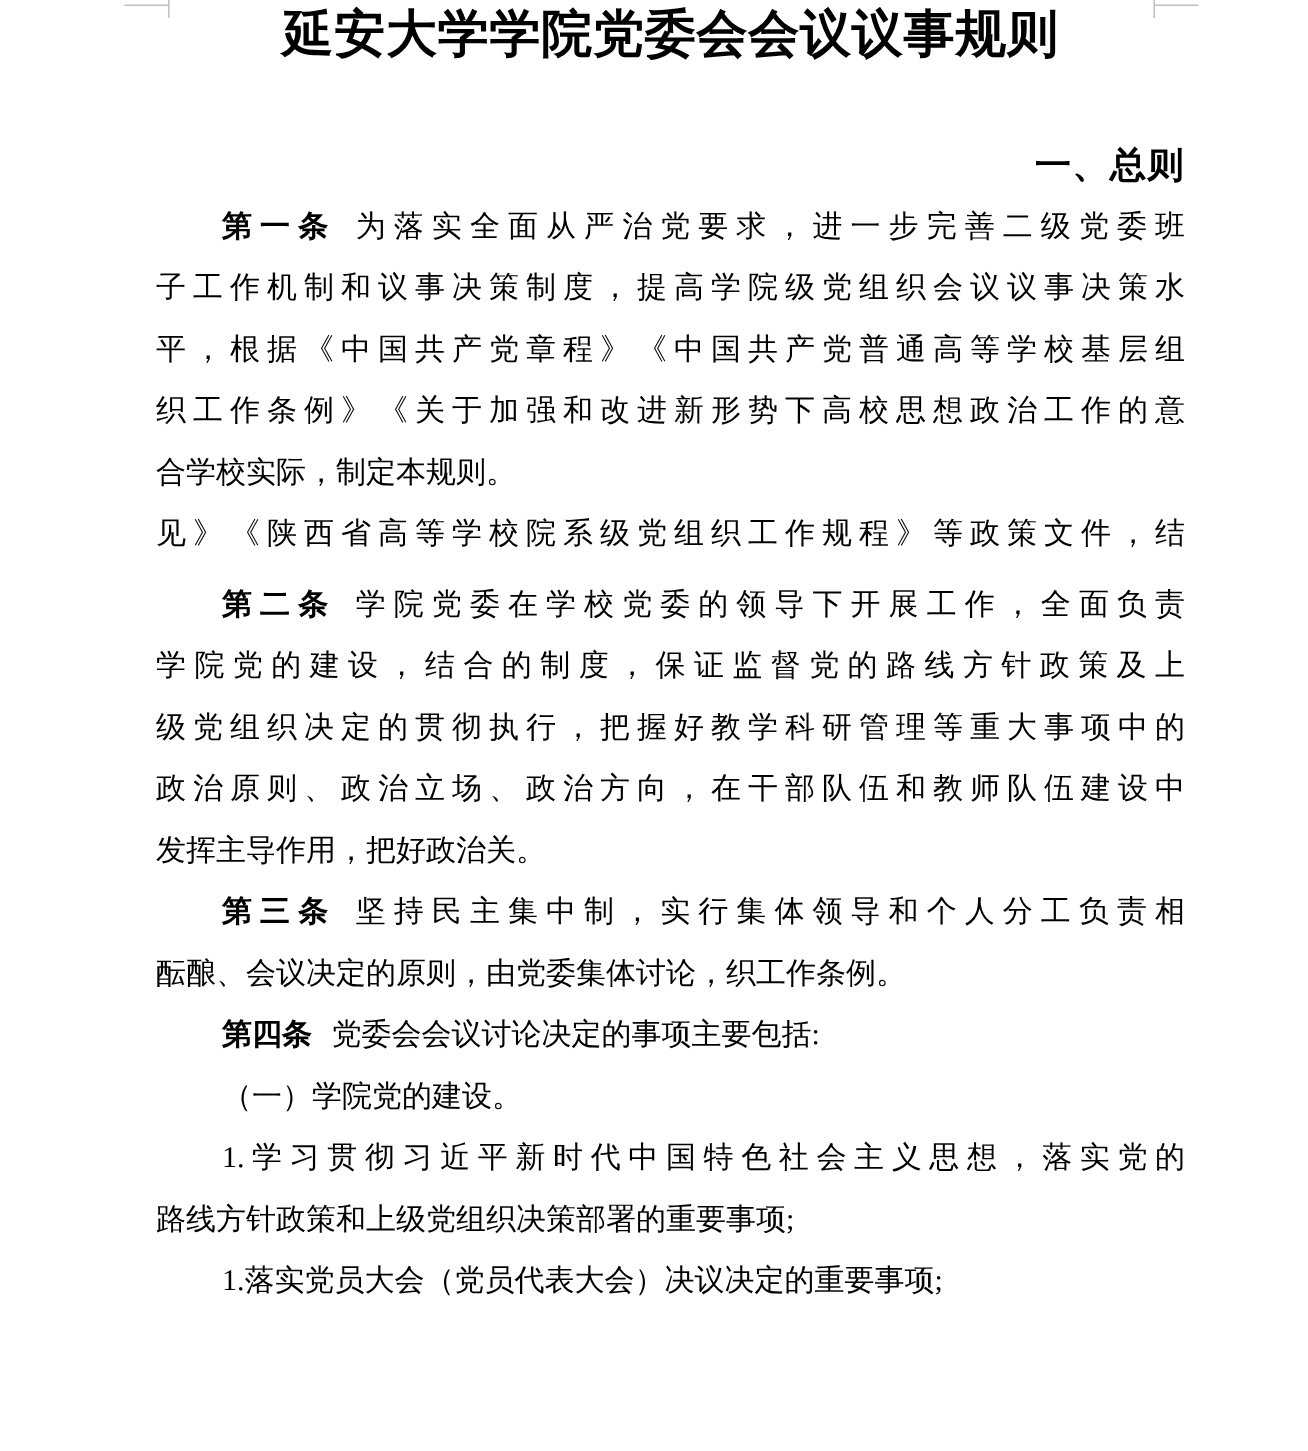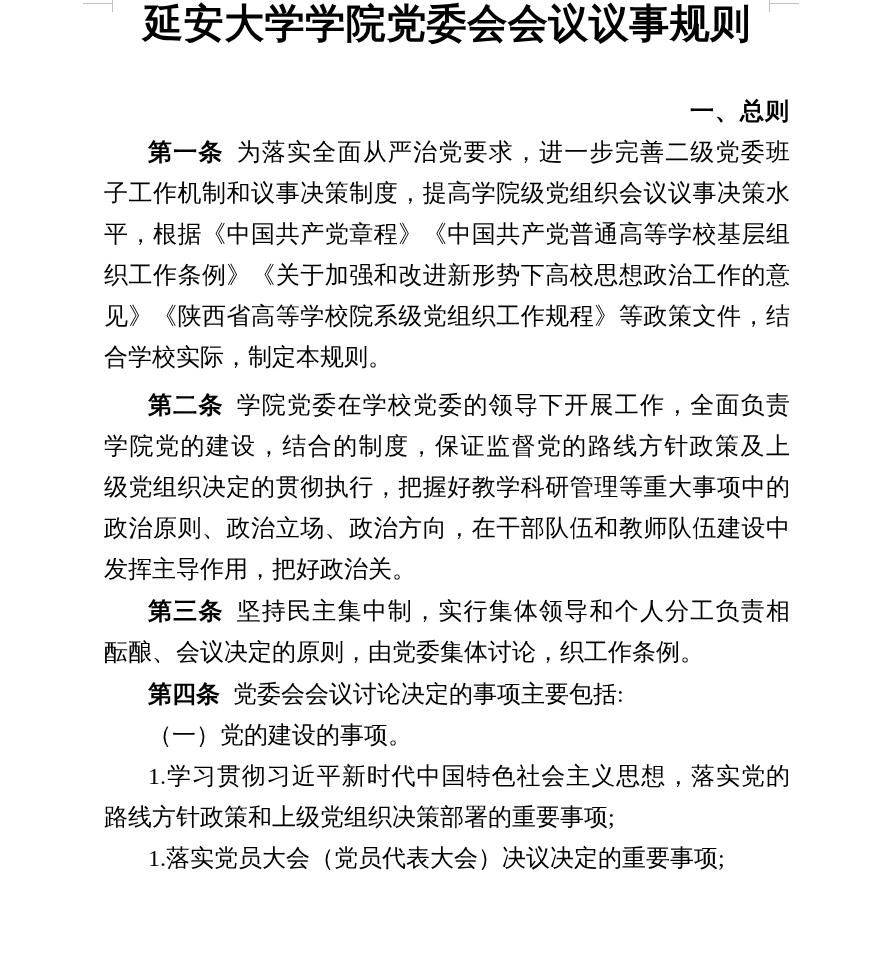--- a/index.html
+++ b/index.html
@@ -32,42 +32,42 @@
   .mark-h.left  { left: 83px;  top: 3px; }
   .mark-v.left  { left: 112px; top: 0; }
   .mark-h.right { left: 769px; top: 3px; }
   .mark-v.right { left: 769px; top: 0; }
 
   .content {
     padding: 0 82px 0 104px; 
   }
   .doc-title {
     margin: 2px 0 0 0;
-    font-size: 40px;
+    font-size: 34px;
     line-height: 44px;
     font-weight: bold;
     text-align: center;
     letter-spacing: 0.5px;
     white-space: nowrap;
   }
   .doc-body > :nth-child(1) { margin-top: 44px; } 
   .doc-body > :nth-child(3) { margin-top: 6px; }  
   .doc-body > :nth-child(9) { margin-top: 5px; }  
 
   .sec-heading {
     font-size: 24px;
     line-height: 41px;
     font-weight: bold;
     text-align: right;
     font-family: "Liberation Sans", "DejaVu Sans", sans-serif;
     letter-spacing: 1px;
   }
   .para { margin: 0; }
   .line {
-    font-size: 24px;
+    font-size: 20px;
     line-height: 41px;
     text-align: justify;
     text-align-last: justify;
     letter-spacing: 0;
   }
   .line.first { text-indent: 44px; }
   .line.end   { text-align-last: left; }
   .lead {
     font-weight: bold;
     margin-right: 13px;
@@ -85,39 +85,39 @@
 
   <div class="content">
     <h1 class="doc-title">延安大学学院党委会会议议事规则</h1>
     <div class="doc-body">
         <div class="sec-heading">一、总则</div>
         <div class="para">
           <div class="line first"><span class="lead">第一条</span>为落实全面从严治党要求，进一步完善二级党委班</div>
           <div class="line">子工作机制和议事决策制度，提高学院级党组织会议议事决策水</div>
           <div class="line">平，根据《中国共产党章程》《中国共产党普通高等学校基层组</div>
           <div class="line">织工作条例》《关于加强和改进新形势下高校思想政治工作的意</div>
+          <div class="line end">合学校实际，制定本规则。</div>
           <div class="line">见》《陕西省高等学校院系级党组织工作规程》等政策文件，结</div>
-          <div class="line end">合学校实际，制定本规则。</div>
         </div>
         <div class="para">
           <div class="line first"><span class="lead">第二条</span>学院党委在学校党委的领导下开展工作，全面负责</div>
           <div class="line">学院党的建设，结合的制度，保证监督党的路线方针政策及上</div>
           <div class="line">级党组织决定的贯彻执行，把握好教学科研管理等重大事项中的</div>
           <div class="line">政治原则、政治立场、政治方向，在干部队伍和教师队伍建设中</div>
           <div class="line end">发挥主导作用，把好政治关。</div>
         </div>
         <div class="para">
           <div class="line first"><span class="lead">第三条</span>坚持民主集中制，实行集体领导和个人分工负责相</div>
           <div class="line end">酝酿、会议决定的原则，由党委集体讨论，织工作条例。</div>
         </div>
         <div class="para">
           <div class="line first end"><span class="lead">第四条</span>党委会会议讨论决定的事项主要包括:</div>
         </div>
         <div class="para">
-          <div class="line first end">（一）党的建设的事项。</div>
+          <div class="line first end">（一）学院党的建设。</div>
         </div>
         <div class="para">
           <div class="line first">1.学习贯彻习近平新时代中国特色社会主义思想，落实党的</div>
           <div class="line end">路线方针政策和上级党组织决策部署的重要事项;</div>
         </div>
         <div class="para">
           <div class="line first end">1.落实党员大会（党员代表大会）决议决定的重要事项;</div>
         </div>
       </div>
   </div>

